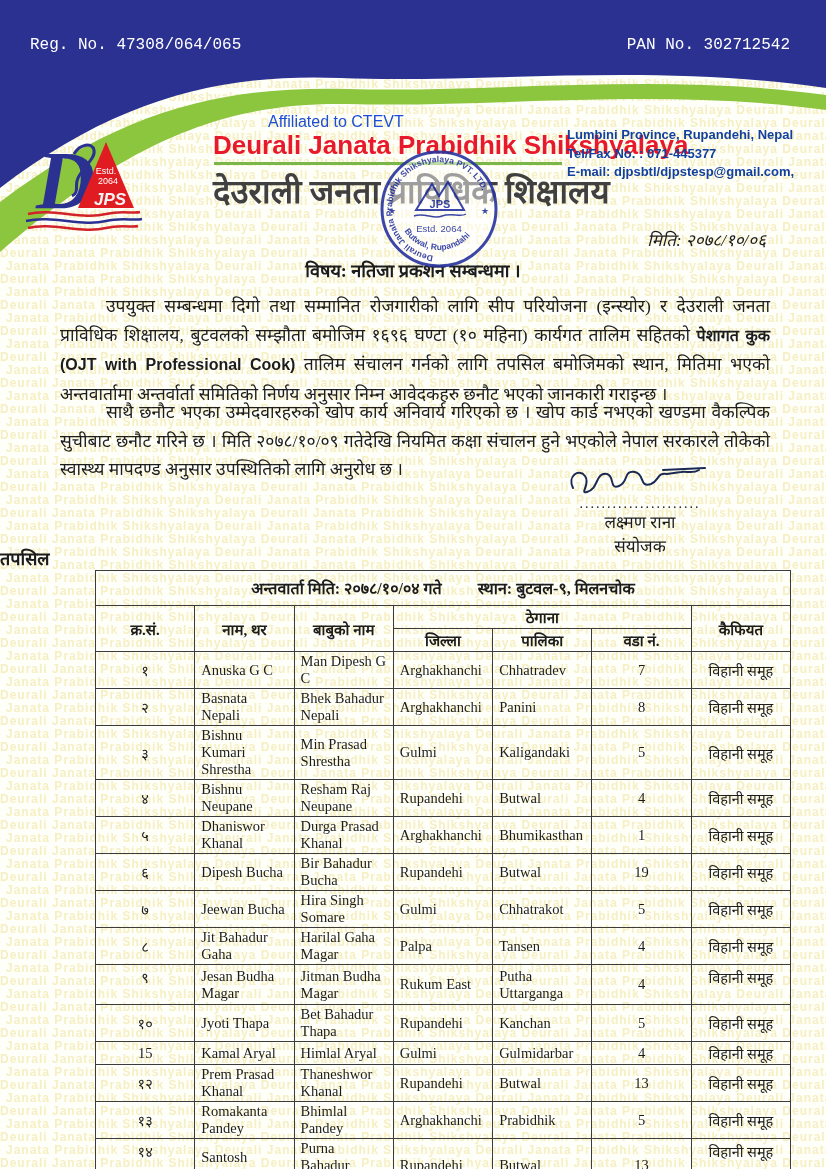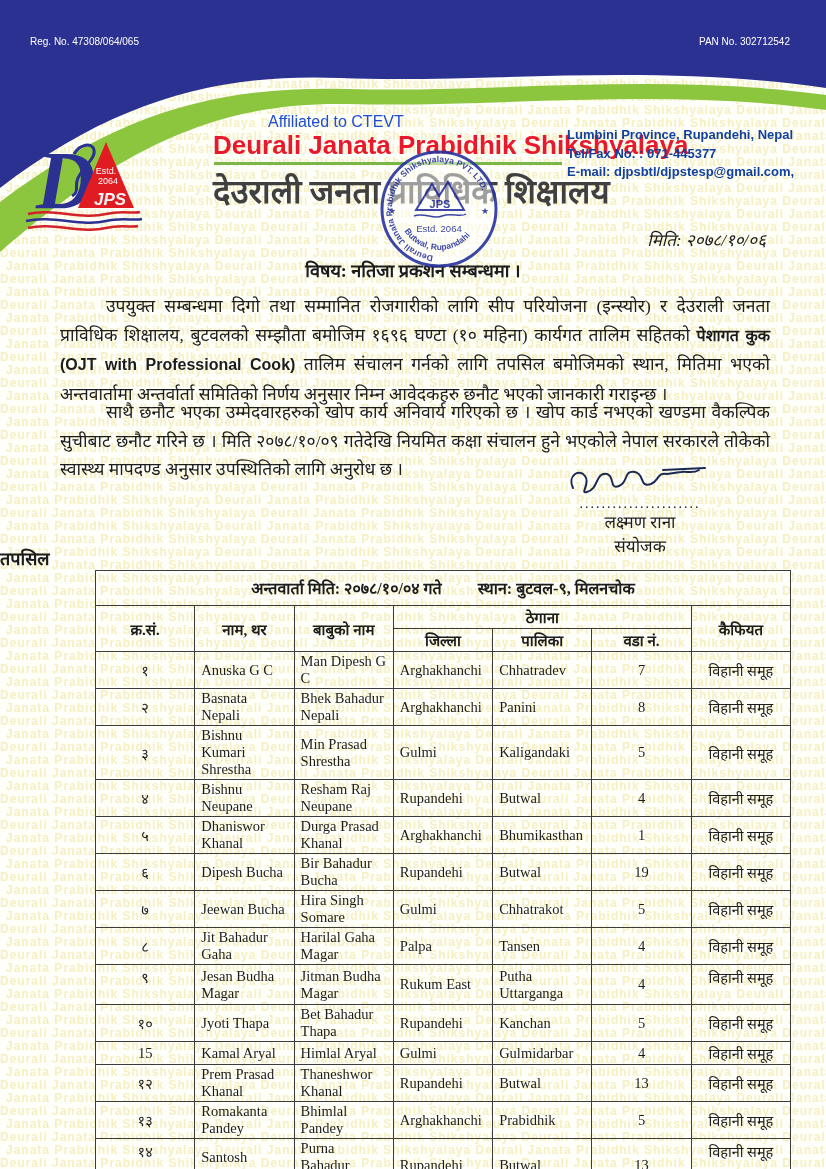--- a/index.html
+++ b/index.html
@@ -16,21 +16,21 @@
     color:#f6efc3; font-family:"Liberation Sans", sans-serif;
     font-weight:bold; font-size:12px; line-height:13px;
     white-space:nowrap; letter-spacing:1px; user-select:none;
   }
   #watermark div { white-space:nowrap; }
   #watermark div:nth-child(odd){ margin-left:-46px; }
   
   #header-art { position:absolute; top:0; left:0; z-index:1; }
   .regpan {
     position:absolute; top:36px; z-index:2; color:#ffffff;
-    font-family:Liberation Sans, sans-serif; font-size:10px;
+    font-family:Liberation Mono, monospace; font-size:16px;
   }
   #reg-no { left:30px; }
   #pan-no { right:36px; }
   #affiliated {
     position:absolute; top:113px; left:268px; z-index:3;
     font-family:Liberation Sans, sans-serif; font-size:16px; color:#1d4ed8;
   }
   #school-name-en {
     position:absolute; top:130px; left:213px; z-index:3;
     font-family:"Liberation Sans", sans-serif; font-weight:bold;

